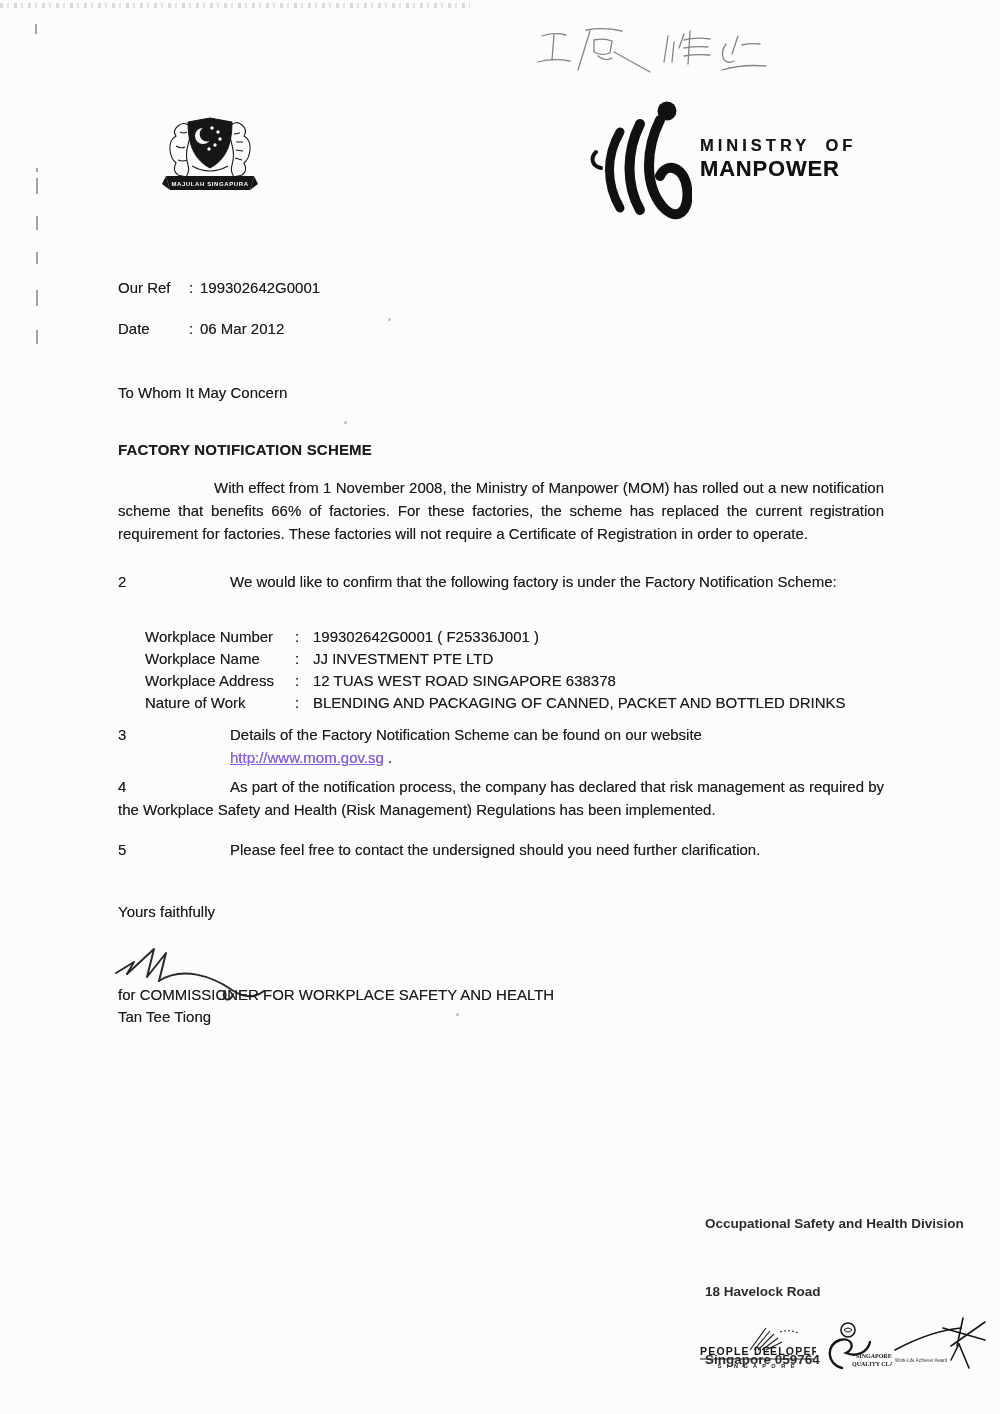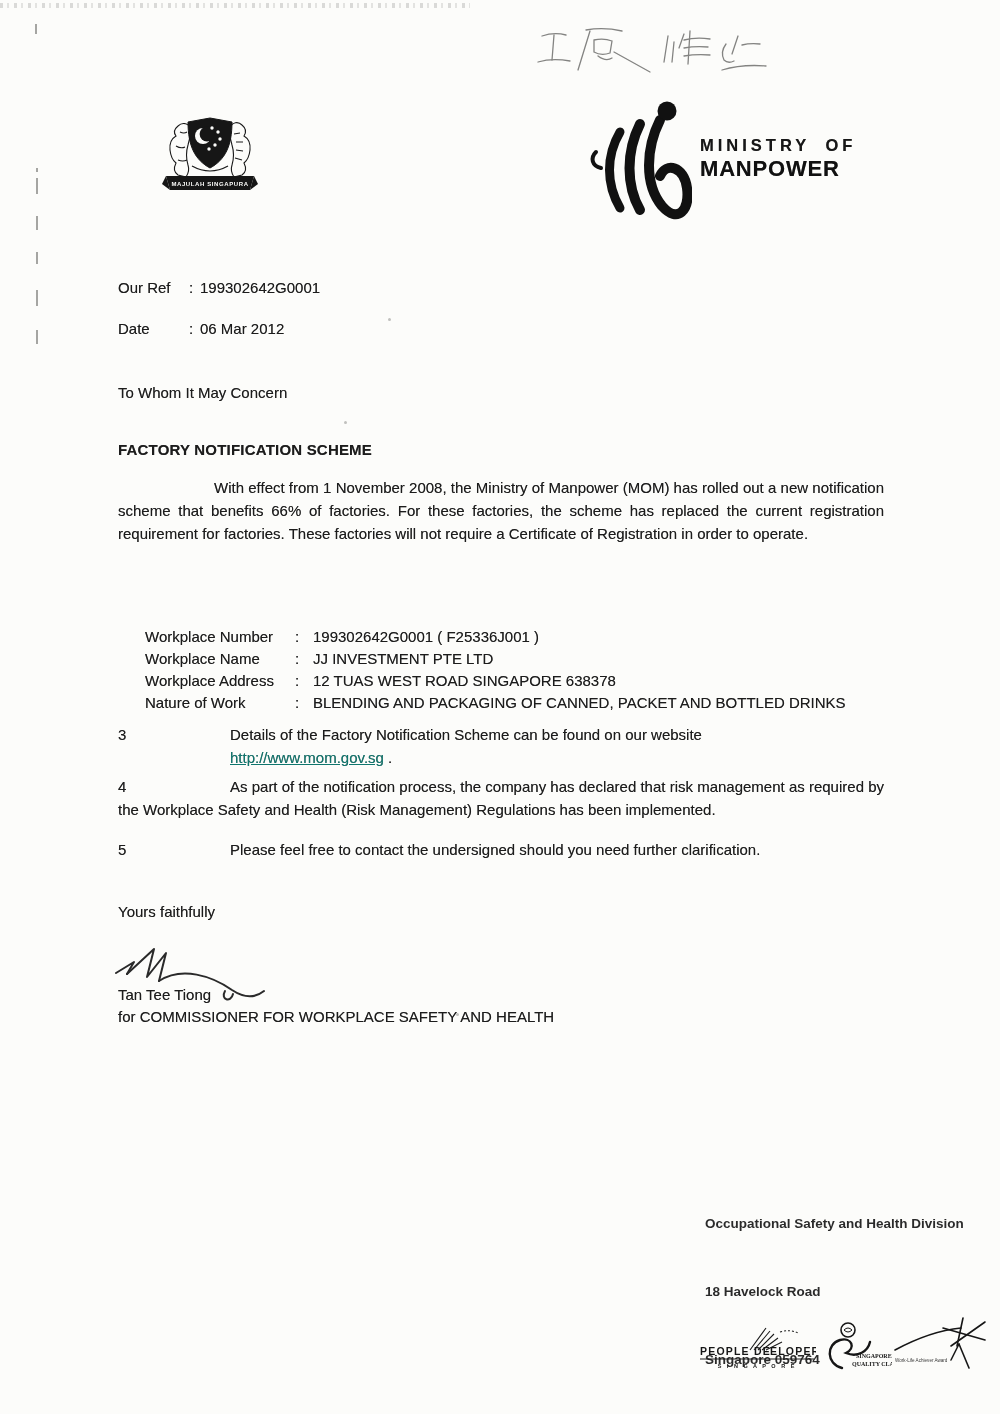--- a/index.html
+++ b/index.html
@@ -17,21 +17,21 @@
   .mom-wordmark-2{font-weight:bold;font-size:22px;letter-spacing:.8px;color:#111;margin-top:1px;}
   
   .meta-row{display:flex;line-height:20px;margin-bottom:21px;}
   .meta-label{width:64px;}
   .meta-sep{width:18px;text-align:center;}
   
   .body-block{width:766px;line-height:23px;}
   .just{text-align:justify;}
   .pnum{display:inline-block;width:112px;}
   .indent1{text-indent:96px;}
-  .url{color:#0f766e;text-decoration:underline;}
+  .url{color:#8b5cf6;text-decoration:underline;}
   .pre{white-space:pre;}
   
   .wrow{display:flex;line-height:22px;}
   .wlabel{width:150px;margin-left:27px;}
   .wsep{width:16px;}
   .wvalue{flex:1;padding-left:2px;}
   
   .subject{font-weight:bold;letter-spacing:.2px;}
   
   .footer{font-size:13.5px;line-height:22.6px;color:#191919;white-space:pre;}
@@ -151,20 +151,23 @@
       <span>06 Mar 2012</span>
     </div>
   </div>
 
   <div class="abs soft" style="left:118px;top:384px;">To Whom It May Concern</div>
 
   <div class="abs subject soft" style="left:118px;top:441px;">FACTORY NOTIFICATION SCHEME</div>
 
   <div class="abs body-block just indent1 soft" style="left:118px;top:476px;">With effect from 1 November 2008, the Ministry of Manpower (MOM) has rolled out a new notification scheme that benefits 66% of factories. For these factories, the scheme has replaced the current registration requirement for factories.  These factories will not require a Certificate of Registration in order to operate.</div>
 
+  <div class="abs body-block just soft" style="left:118px;top:570px;">
+    <span class="pnum">2</span><span>We would like to confirm that the following factory is under the Factory Notification Scheme:</span>
+  </div>
 
   <div class="abs body-block soft" style="left:118px;top:626px;">
     <div class="wrow">
       <span class="wlabel">Workplace Number</span>
       <span class="wsep">:</span>
       <span class="wvalue">199302642G0001 ( F25336J001 )</span>
     </div>
     <div class="wrow">
       <span class="wlabel">Workplace Name</span>
       <span class="wsep">:</span>
@@ -205,22 +208,22 @@
     <svg width="165" height="62" viewBox="0 0 165 62">
       <g fill="none" stroke="#2a2a2a" stroke-width="2" stroke-linecap="round" stroke-linejoin="round">
         <path d="M4 30 L22 19 L15 31"></path>
         <path d="M15 31 L42 6 L35 34 L54 10 L47 38"></path>
         <path d="M47 38 C70 23 100 33 120 47 C132 55 142 56 152 48"></path>
         <path d="M113 48 C108 57 119 60 121 51"></path>
       </g>
     </svg>
   </div>
   <div class="abs soft" style="left:118px;top:984px;line-height:22px;">
+    <div>for COMMISSIONER FOR WORKPLACE SAFETY AND HEALTH</div>
     <div>Tan Tee Tiong</div>
-    <div>for COMMISSIONER FOR WORKPLACE SAFETY AND HEALTH</div>
   </div>
 
   <div class="abs footer" style="left:705px;top:1150px;">
     <div class="division">Occupational Safety and Health Division</div>
     <div>18 Havelock Road</div>
     <div>Singapore 059764</div>
     <div>Tel  (65) 6438 5122</div>
     
     
     

